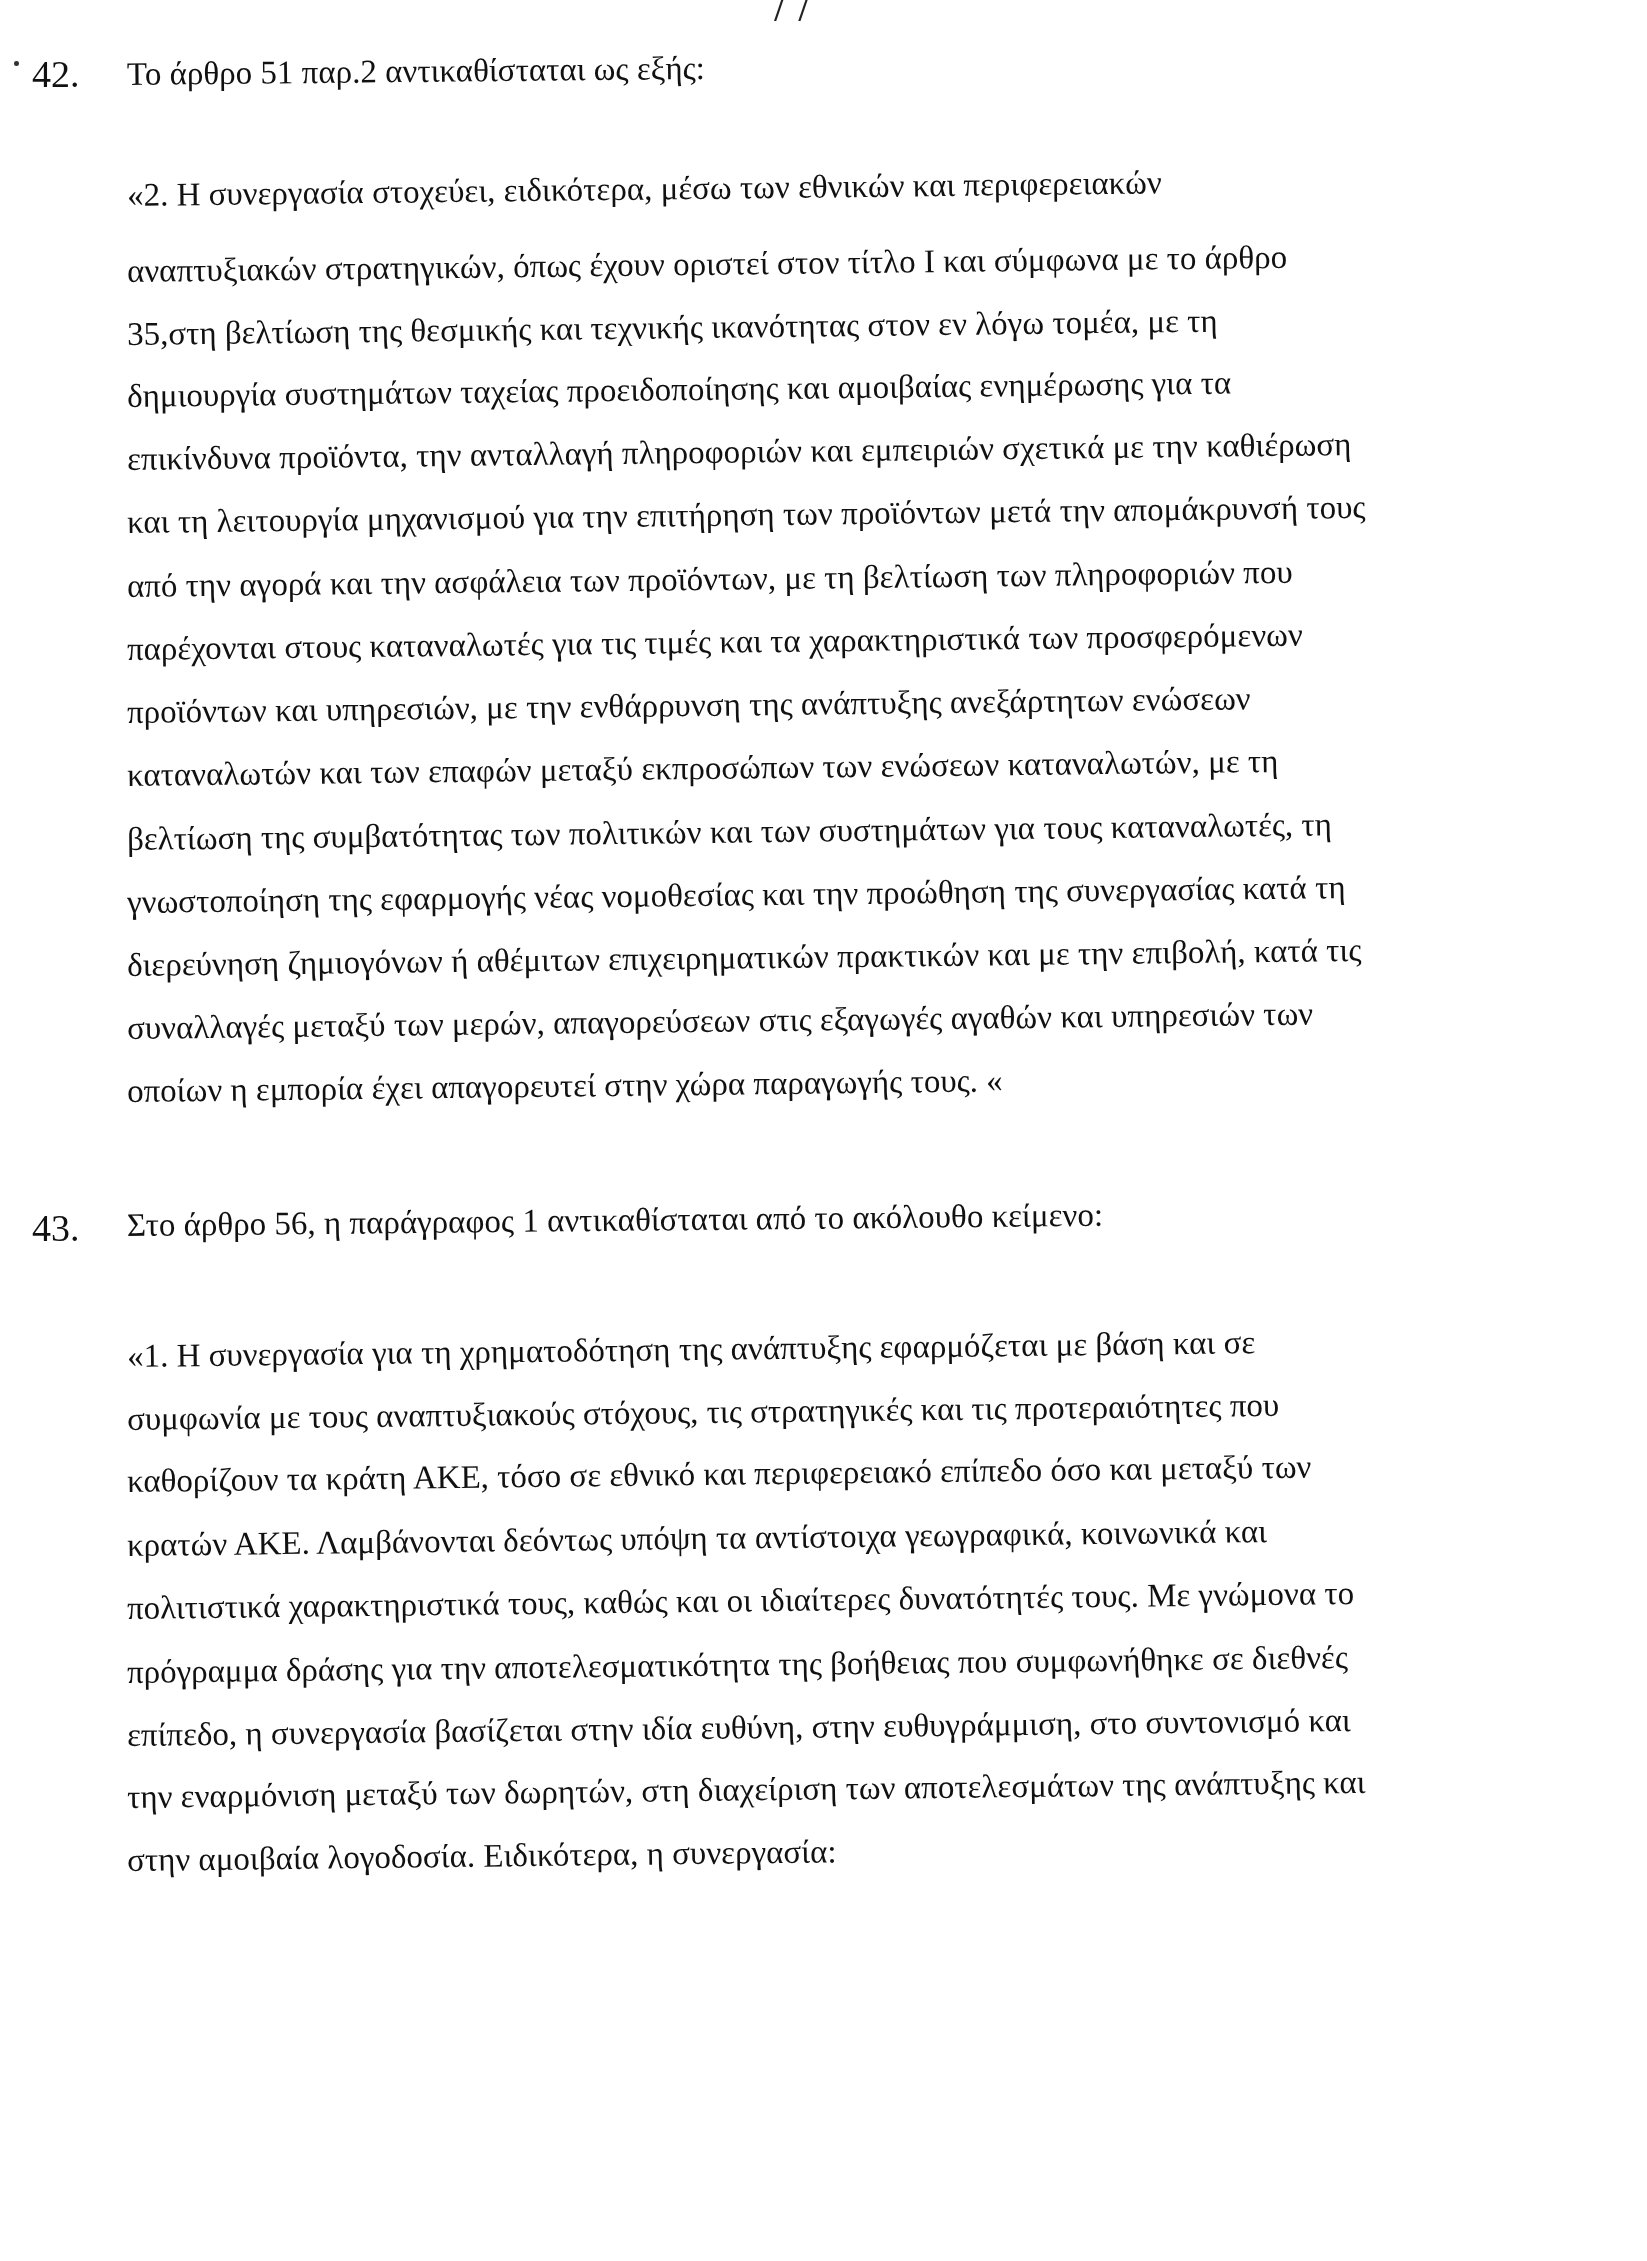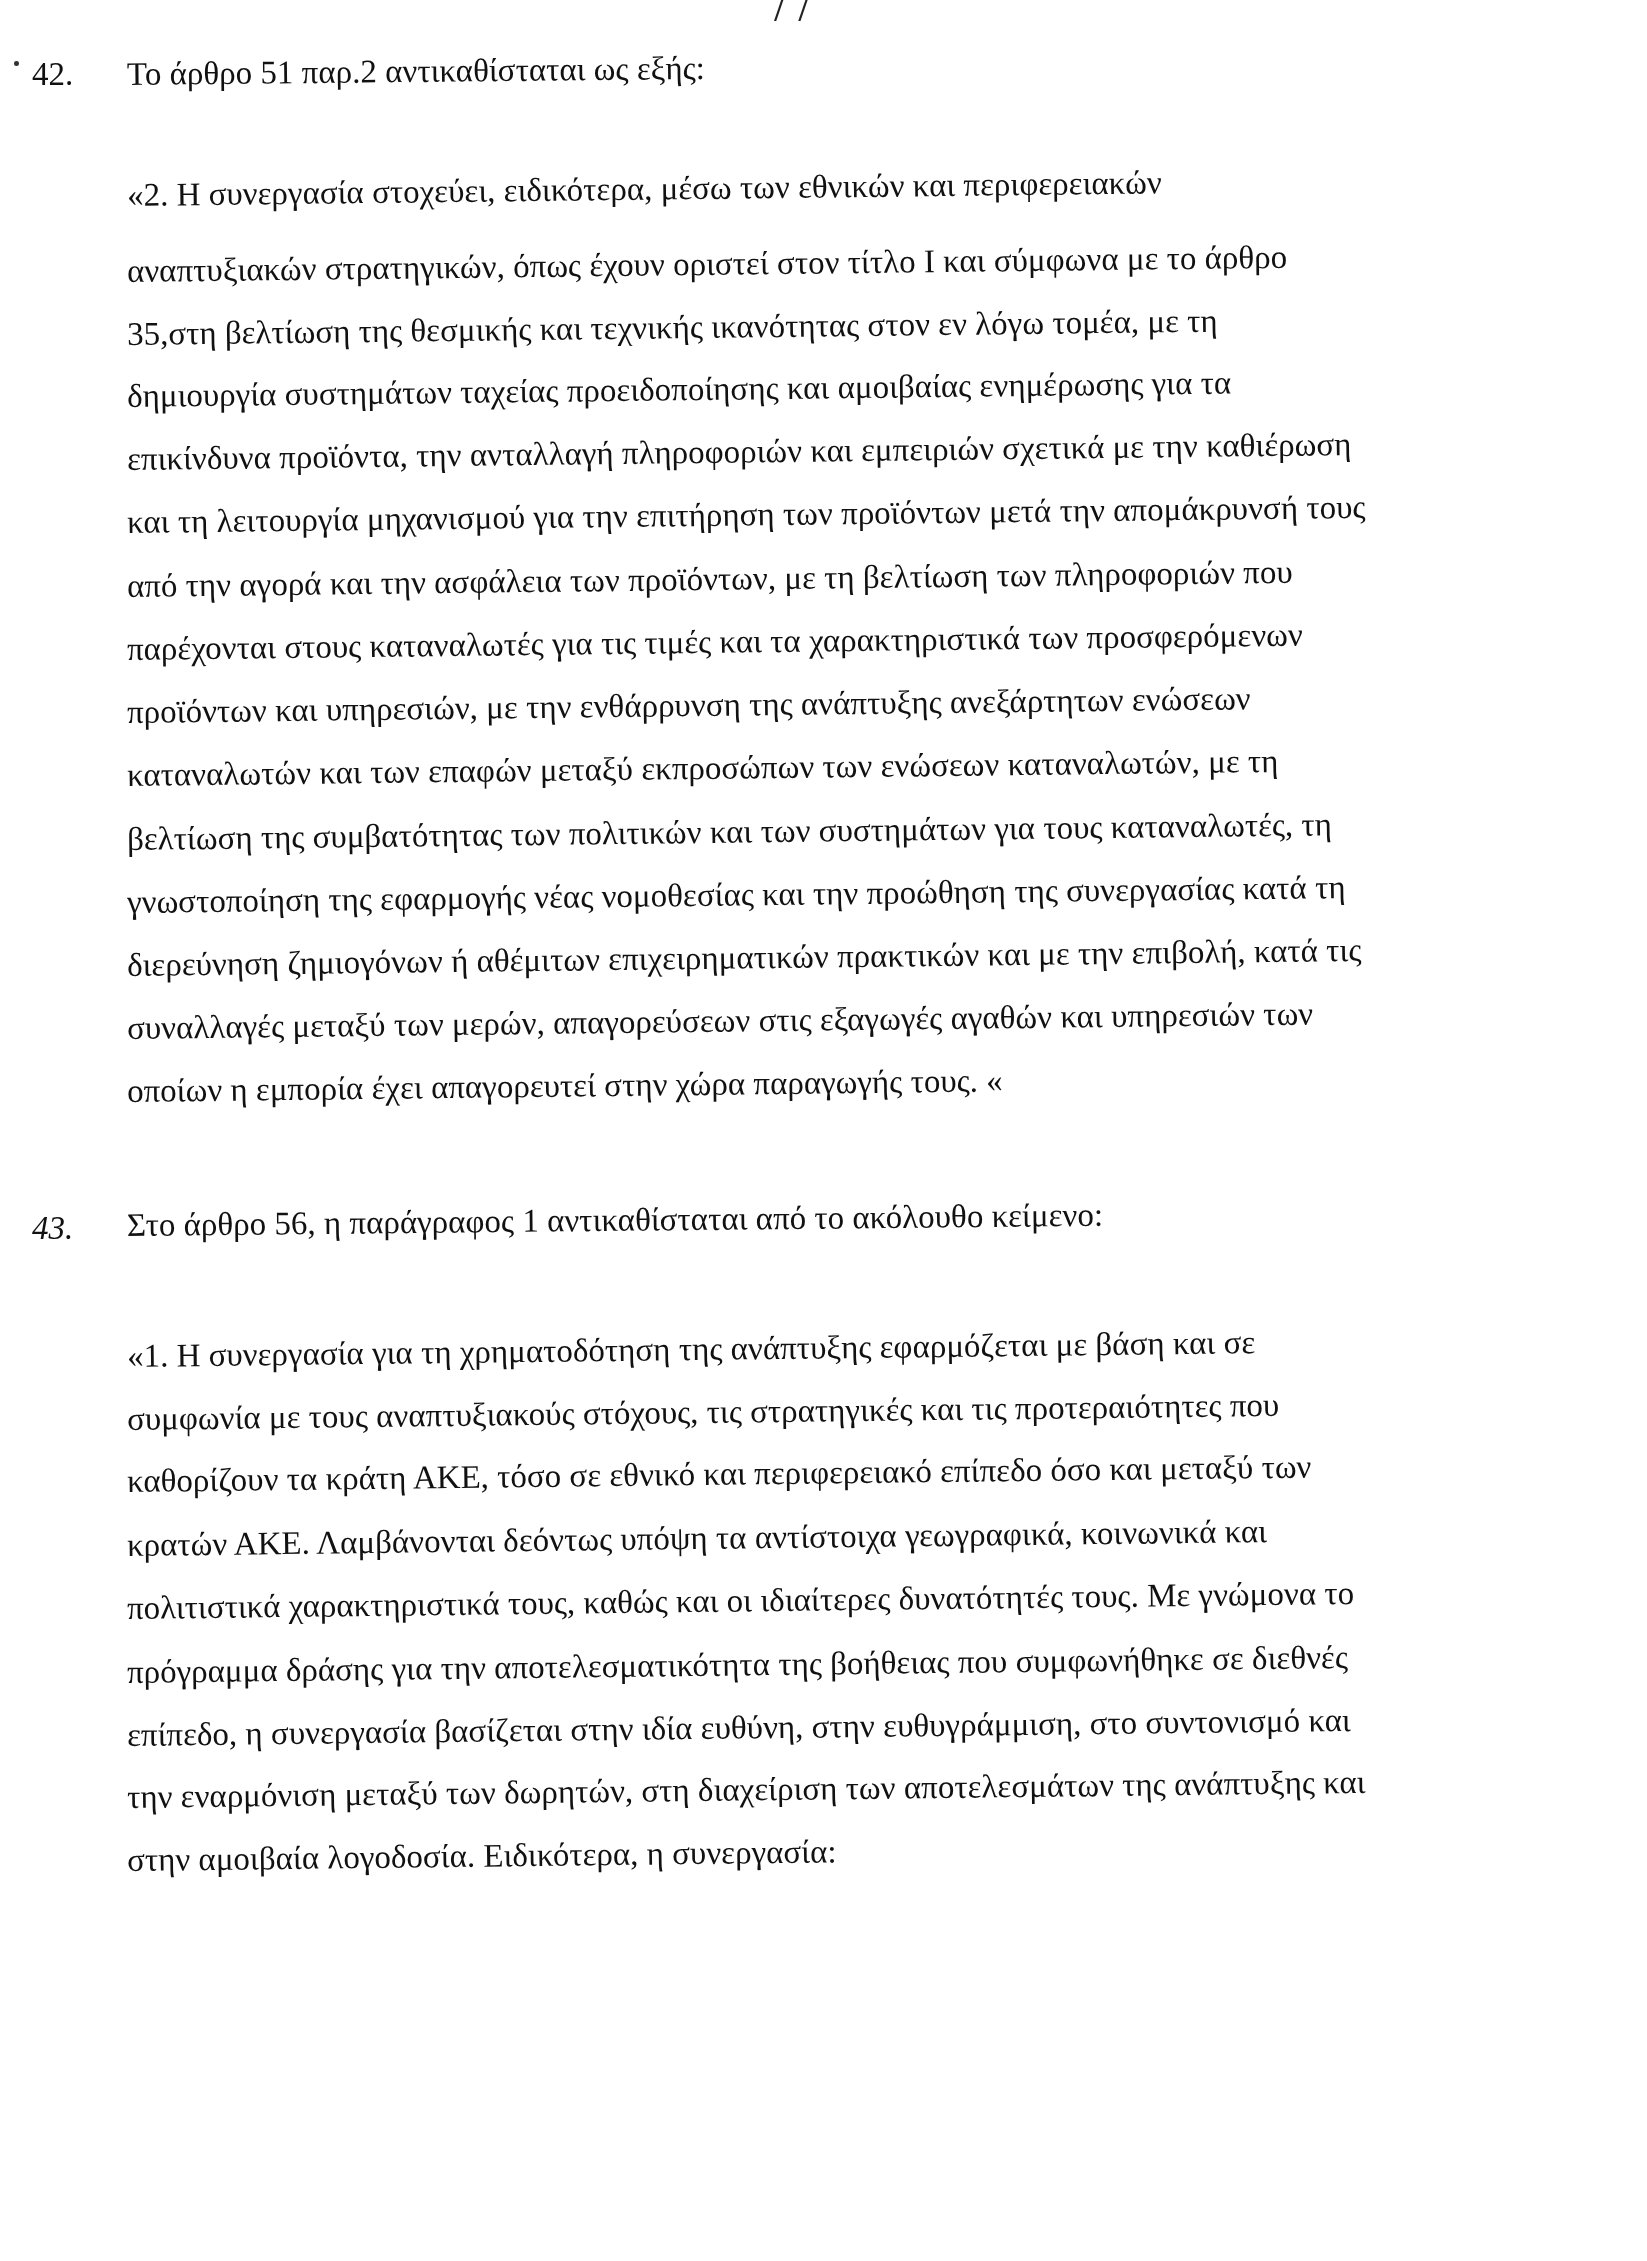--- a/index.html
+++ b/index.html
@@ -24,21 +24,21 @@
   }
   .line {
     position: absolute;
     white-space: nowrap;
     font-size: 33px;
     line-height: 40px;
     transform-origin: left center;
   }
   .num {
     position: absolute;
-    font-size: 33px;
+    font-size: 38px;
     line-height: 40px;
   }
 </style>
 </head>
 <body>
 
 <div id="page">
 
   <div class="mark" style="left:774px; top:-17px;">/ /</div>
   <div class="dot" style="left:14px; top:61px;"></div>
@@ -60,21 +60,21 @@
       <div class="line" style="left:127px; top:755px; transform:rotate(-0.7deg);">καταναλωτών και των επαφών μεταξύ εκπροσώπων των ενώσεων καταναλωτών, με τη</div>
       <div class="line" style="left:127px; top:819px; transform:rotate(-0.7deg);">βελτίωση της συμβατότητας των πολιτικών και των συστημάτων για τους καταναλωτές, τη</div>
       <div class="line" style="left:127px; top:882px; transform:rotate(-0.7deg);">γνωστοποίηση της εφαρμογής νέας νομοθεσίας και την προώθηση της συνεργασίας κατά τη</div>
       <div class="line" style="left:127px; top:945px; transform:rotate(-0.7deg);">διερεύνηση ζημιογόνων ή αθέμιτων επιχειρηματικών πρακτικών και με την επιβολή, κατά τις</div>
       <div class="line" style="left:127px; top:1008px; transform:rotate(-0.7deg);">συναλλαγές μεταξύ των μερών, απαγορεύσεων στις εξαγωγές αγαθών και υπηρεσιών των</div>
       <div class="line" style="left:127px; top:1071px; transform:rotate(-0.7deg);">οποίων η εμπορία έχει απαγορευτεί στην χώρα παραγωγής τους. «</div>
     </div>
   </div>
 
   <div>
-    <div class="num" style="left:32px; top:1208px;font-style:italic;">43.</div>
+    <div class="num" style="left:32px; top:1208px;">43.</div>
     <div class="line" style="left:127px; top:1205px; transform:rotate(-0.6deg);">Στο άρθρο 56, η παράγραφος 1 αντικαθίσταται από το ακόλουθο κείμενο:</div>
 
     <div>
       <div class="line" style="left:127px; top:1336px; transform:rotate(-0.7deg);">«1.    Η συνεργασία για τη χρηματοδότηση της ανάπτυξης εφαρμόζεται με βάση και σε</div>
       <div class="line" style="left:127px; top:1399px; transform:rotate(-0.7deg);">συμφωνία με τους αναπτυξιακούς στόχους, τις στρατηγικές και τις προτεραιότητες που</div>
       <div class="line" style="left:127px; top:1461px; transform:rotate(-0.7deg);">καθορίζουν τα κράτη ΑΚΕ, τόσο σε εθνικό και περιφερειακό επίπεδο όσο και μεταξύ των</div>
       <div class="line" style="left:127px; top:1525px; transform:rotate(-0.7deg);">κρατών ΑΚΕ. Λαμβάνονται δεόντως υπόψη τα αντίστοιχα γεωγραφικά, κοινωνικά και</div>
       <div class="line" style="left:127px; top:1588px; transform:rotate(-0.7deg);">πολιτιστικά χαρακτηριστικά τους, καθώς και οι ιδιαίτερες δυνατότητές τους. Με γνώμονα το</div>
       <div class="line" style="left:127px; top:1652px; transform:rotate(-0.7deg);">πρόγραμμα δράσης για την αποτελεσματικότητα της βοήθειας που συμφωνήθηκε σε διεθνές</div>
       <div class="line" style="left:127px; top:1715px; transform:rotate(-0.7deg);">επίπεδο, η συνεργασία βασίζεται στην ιδία ευθύνη, στην ευθυγράμμιση, στο συντονισμό και</div>

